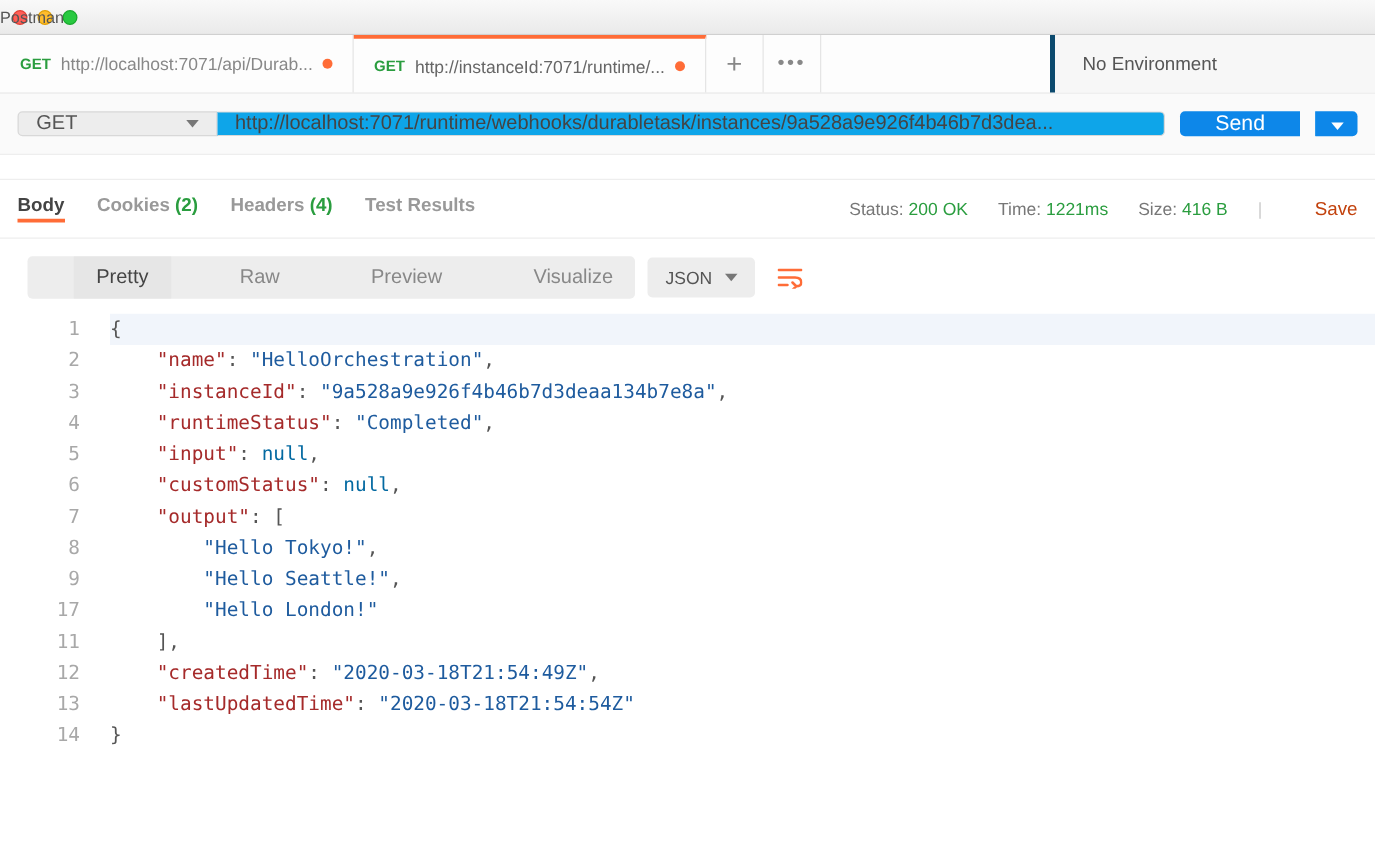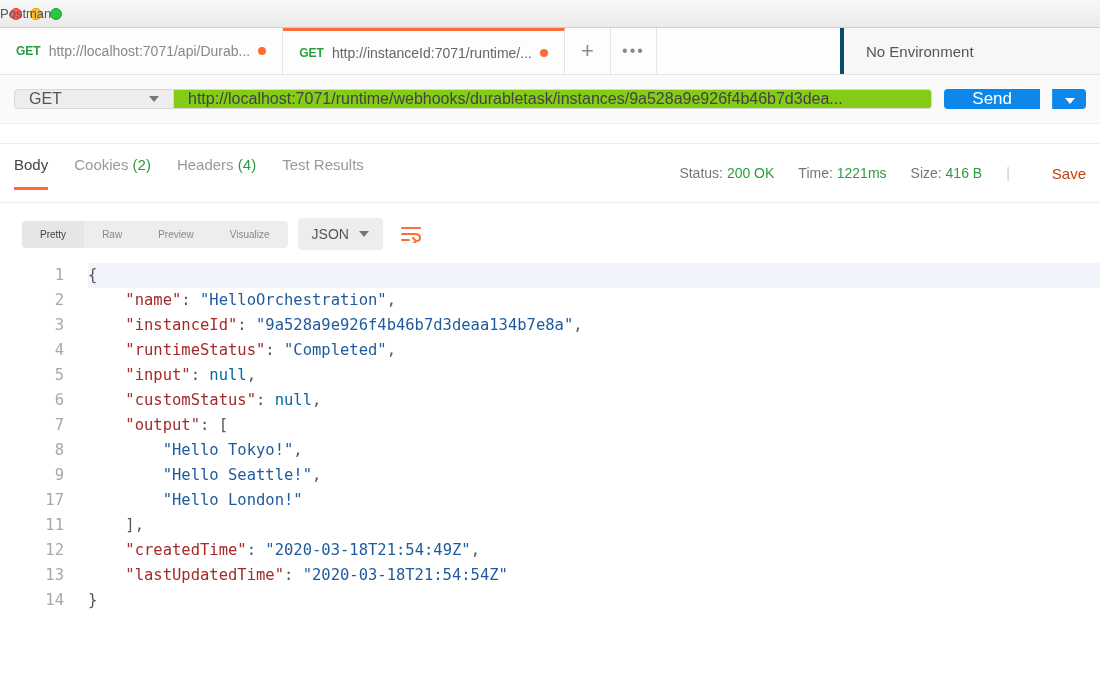--- a/index.html
+++ b/index.html
@@ -48,47 +48,47 @@
   .reqrow {
     display:flex; align-items:stretch; padding:14px 14px; gap:12px; background:#fafafa; border-bottom:1px solid #eee;
   }
   .methodsel {
     display:flex; align-items:center; width:160px; background:#ededed; border:1px solid #d8d8d8;
     border-top-left-radius:4px;border-bottom-left-radius:4px; padding:0 14px; font-size:16px; font-weight:500; color:#555;
     justify-content:space-between; cursor:pointer;
   }
   .urlbox {
     flex:1; border:1px solid #d8d8d8; border-left:none; padding:0 14px; display:flex; align-items:center;
-    font-size:16px; color:#444; background:#84cc16; border-top-right-radius:4px;border-bottom-right-radius:4px;
+    font-size:16px; color:#444; background:#0ea5e9; border-top-right-radius:4px;border-bottom-right-radius:4px;
     white-space:nowrap; overflow:hidden; text-overflow:ellipsis;
   }
   .sendbtn {
     background:#0d87e9; color:#fff; border:none; font-size:17px; font-weight:500;
     padding:0 28px; border-radius:4px 0 0 4px; cursor:pointer;
   }
   .sendcaret {
     background:#0d87e9; border:none; color:#fff; width:34px; border-left:1px solid #2a98ee;
     border-radius:0 4px 4px 0; cursor:pointer;
   }
   .spacer { height:20px; border-bottom:1px solid #eee; }
   .resprow {
     display:flex; align-items:center; padding:12px 14px; border-bottom:1px solid #eee;
   }
   .resptabs { display:flex; gap:26px; }
-  .resptab { font-size:15px; color:#999; cursor:pointer; padding-bottom:14px; }
+  .resptab { font-size:15px; color:#999; cursor:pointer; padding-bottom:2px;font-weight:bold; }
   .resptab.active { color:#444; border-bottom:3px solid #ff6c37; }
   .count { color:#2a9d3f; }
   .respstats { margin-left:auto; display:flex; gap:24px; font-size:14px; color:#777; align-items:center;}
   .respstats .val { color:#2a9d3f; }
   .savebtn { color:#c2410c; margin-left:18px; font-size:15px; cursor:pointer; }
   .viewrow {
     display:flex; align-items:center; gap:10px; padding:14px 22px 10px;
   }
   .viewtabs { display:flex; background:#ededed; border-radius:4px; overflow:hidden; }
-  .viewtab { padding:8px 18px; font-size:10px; color:#888; cursor:pointer; }
+  .viewtab { padding:8px 18px; font-size:16px; color:#888; cursor:pointer;margin-left:37px; }
   .viewtab.active { color:#444; background:#e6e6e6; }
   .fmtsel {
     display:flex; align-items:center; gap:10px; background:#ededed; border-radius:4px;
     padding:8px 14px; font-size:14px; color:#555; cursor:pointer;
   }
   .wrapbtn {
     width:36px; height:34px; display:flex; align-items:center; justify-content:center;
     background:#fff; border-radius:4px; cursor:pointer;
   }
   .caret { width:0;height:0;border-left:5px solid transparent;border-right:5px solid transparent;border-top:6px solid #777; display:inline-block;}

